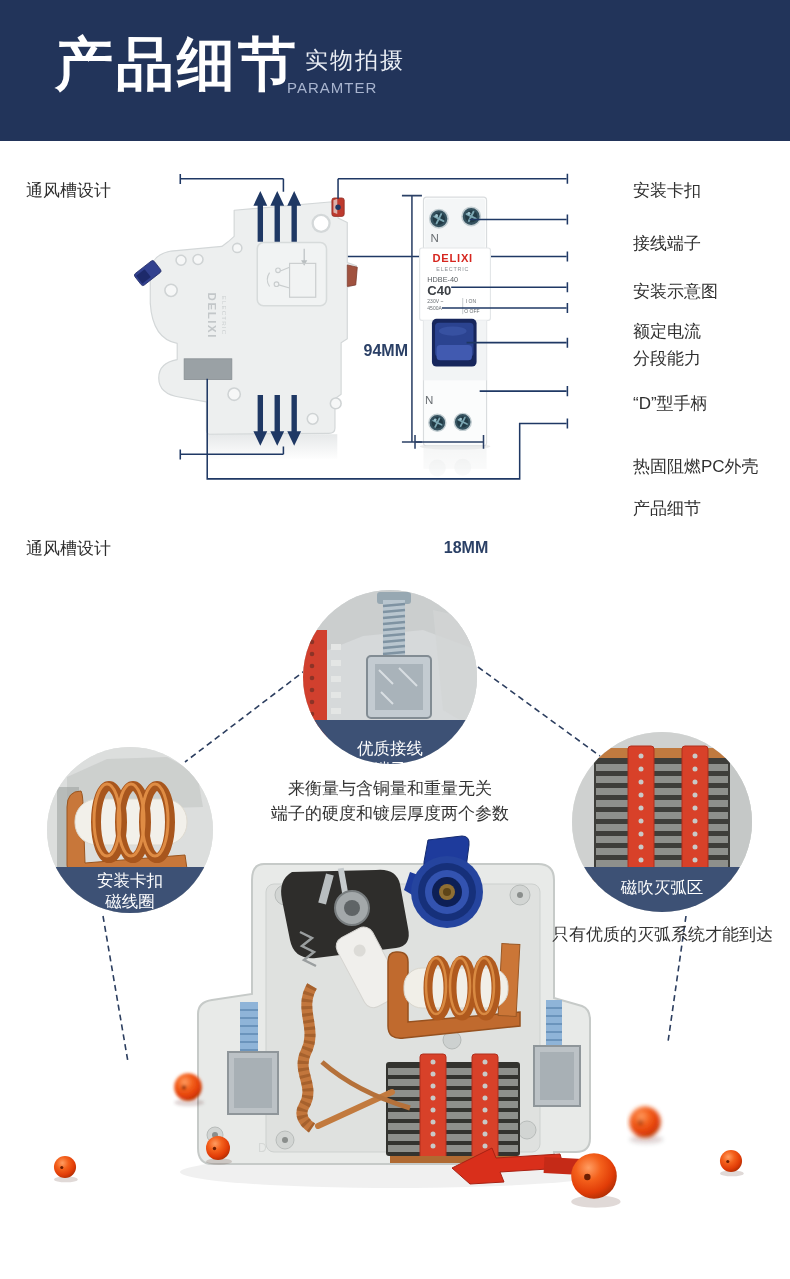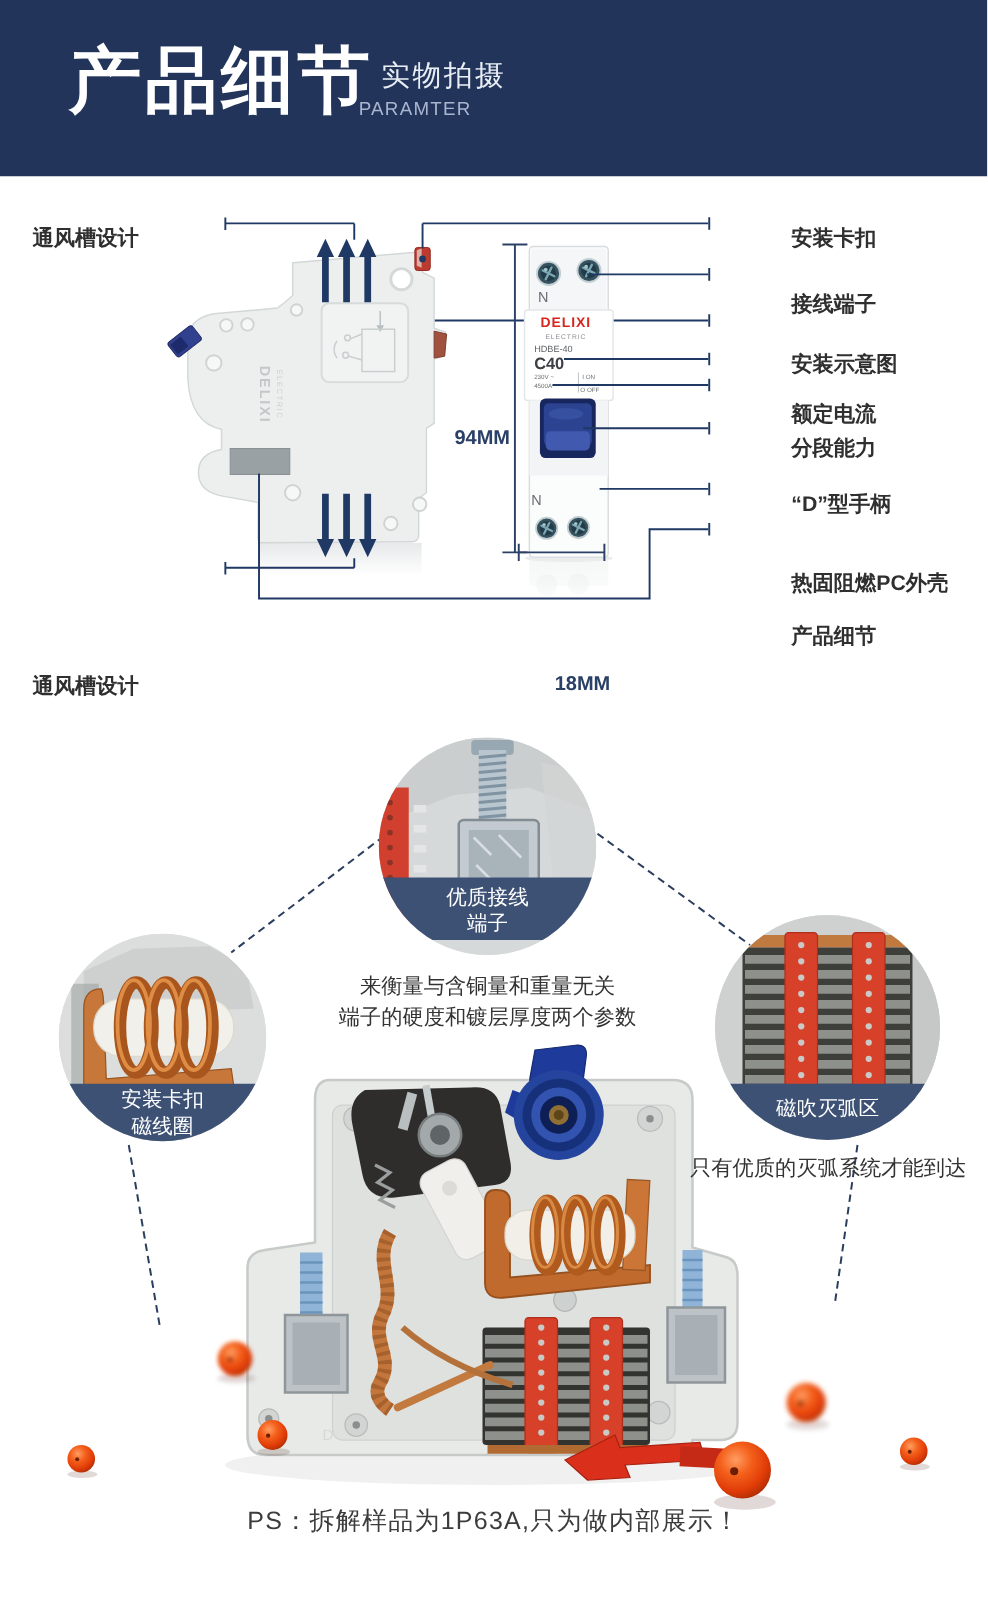--- a/index.html
+++ b/index.html
@@ -6,21 +6,21 @@
   body{font-family:"Liberation Sans","DejaVu Sans",sans-serif;}
   #page{position:relative;width:790px;height:1279px;background:#fff;overflow:hidden;margin:0 auto;}
   .abs{position:absolute;}
   
   #hdr{left:0;top:0;width:790px;height:141px;background:#22345a;}
   #hdr-title{left:55px;top:26px;font-size:58px;font-weight:800;color:#ffffff;letter-spacing:3px;}
   #hdr-sub{left:287px;top:45px;}
   #hdr-sub .cn{font-size:23px;color:#e9edf4;letter-spacing:2px;margin-left:18px;}
   #hdr-sub .en{font-size:15px;color:#a9b5cf;letter-spacing:1px;margin-top:3px;}
   
-  .lbl{position:absolute;font-size:17px;color:#2f2f2f;line-height:23px;white-space:nowrap;font-weight:bold;}
+  .lbl{position:absolute;font-size:17px;color:#2f2f2f;line-height:23px;white-space:nowrap;}
   .dim{position:absolute;font-size:16px;color:#2b4066;font-weight:700;}
   
   .feature-circle{position:absolute;border-radius:50%;overflow:hidden;background:#dfe1e0;}
   .feature-circle svg{position:absolute;left:0;top:0;}
   .circle-caption{position:absolute;left:0;right:0;background:#3d5175;color:#ffffff;text-align:center;
                   font-size:16.5px;line-height:21px;}
   .feat-desc{position:absolute;text-align:center;font-size:17px;line-height:25px;color:#333333;white-space:nowrap;}
   #footnote{left:0;top:1203px;width:790px;text-align:center;font-size:20px;color:#3c3c3c;letter-spacing:1px;}
 </style>
 </head>
@@ -378,21 +378,21 @@
           <rect x="28" y="102" width="10" height="6"></rect>
         <rect x="28" y="118" width="10" height="6"></rect>
       </g>
       <rect x="74" y="2" width="34" height="12" rx="3" fill="#97a8b2"></rect>
       <rect x="80" y="10" width="22" height="58" fill="#b9c6cf"></rect>
       <path d="M80 16 l22 -2 M80 22 l22 -2 M80 28 l22 -2 M80 34 l22 -2 M80 40 l22 -2 M80 46 l22 -2 M80 52 l22 -2 M80 58 l22 -2 M80 64 l22 -2" stroke="#7f93a2" stroke-width="2.5"></path>
       <rect x="64" y="66" width="64" height="62" rx="4" fill="#c3cbd1" stroke="#828c93" stroke-width="2"></rect>
       <rect x="72" y="74" width="48" height="46" fill="#a9b3ba"></rect>
       <path d="M76 80 l14 14 M96 78 l18 18 M78 102 l12 12" stroke="#d8dee2" stroke-width="2"></path>
     </svg>
-    <div class="circle-caption" style="top:112px;height:44px;padding-top:6px">
+    <div class="circle-caption" style="top:130px;height:44px;padding-top:18px">
       <div>优质接线</div>
       <div>端子</div>
     </div>
   </div>
 
   <div class="feature-circle" style="left:572px;top:732px;width:180px;height:180px">
     <svg width="180" height="180" viewBox="0 0 180 180">
       <rect width="180" height="180" fill="#cfd1d0"></rect>
       <path d="M158 20 L180 28 L180 150 L158 140 Z" fill="#c5c8c7"></path>
       <rect x="10" y="16" width="160" height="10" fill="#c07a3f"></rect>
@@ -438,15 +438,14 @@
   </div>
 
   <div class="feat-desc" style="left:255px;top:776px;width:270px">
     <div>来衡量与含铜量和重量无关</div>
     <div>端子的硬度和镀层厚度两个参数</div>
   </div>
   <div class="feat-desc" style="left:545px;top:922px;width:235px">
     <div>只有优质的灭弧系统才能到达</div>
   </div>
 
-  <div id="footnote" class="abs">PS：拆解样品为1P63A,只为做内部展示！</div>
 
 </div>
 
 </body></html>

